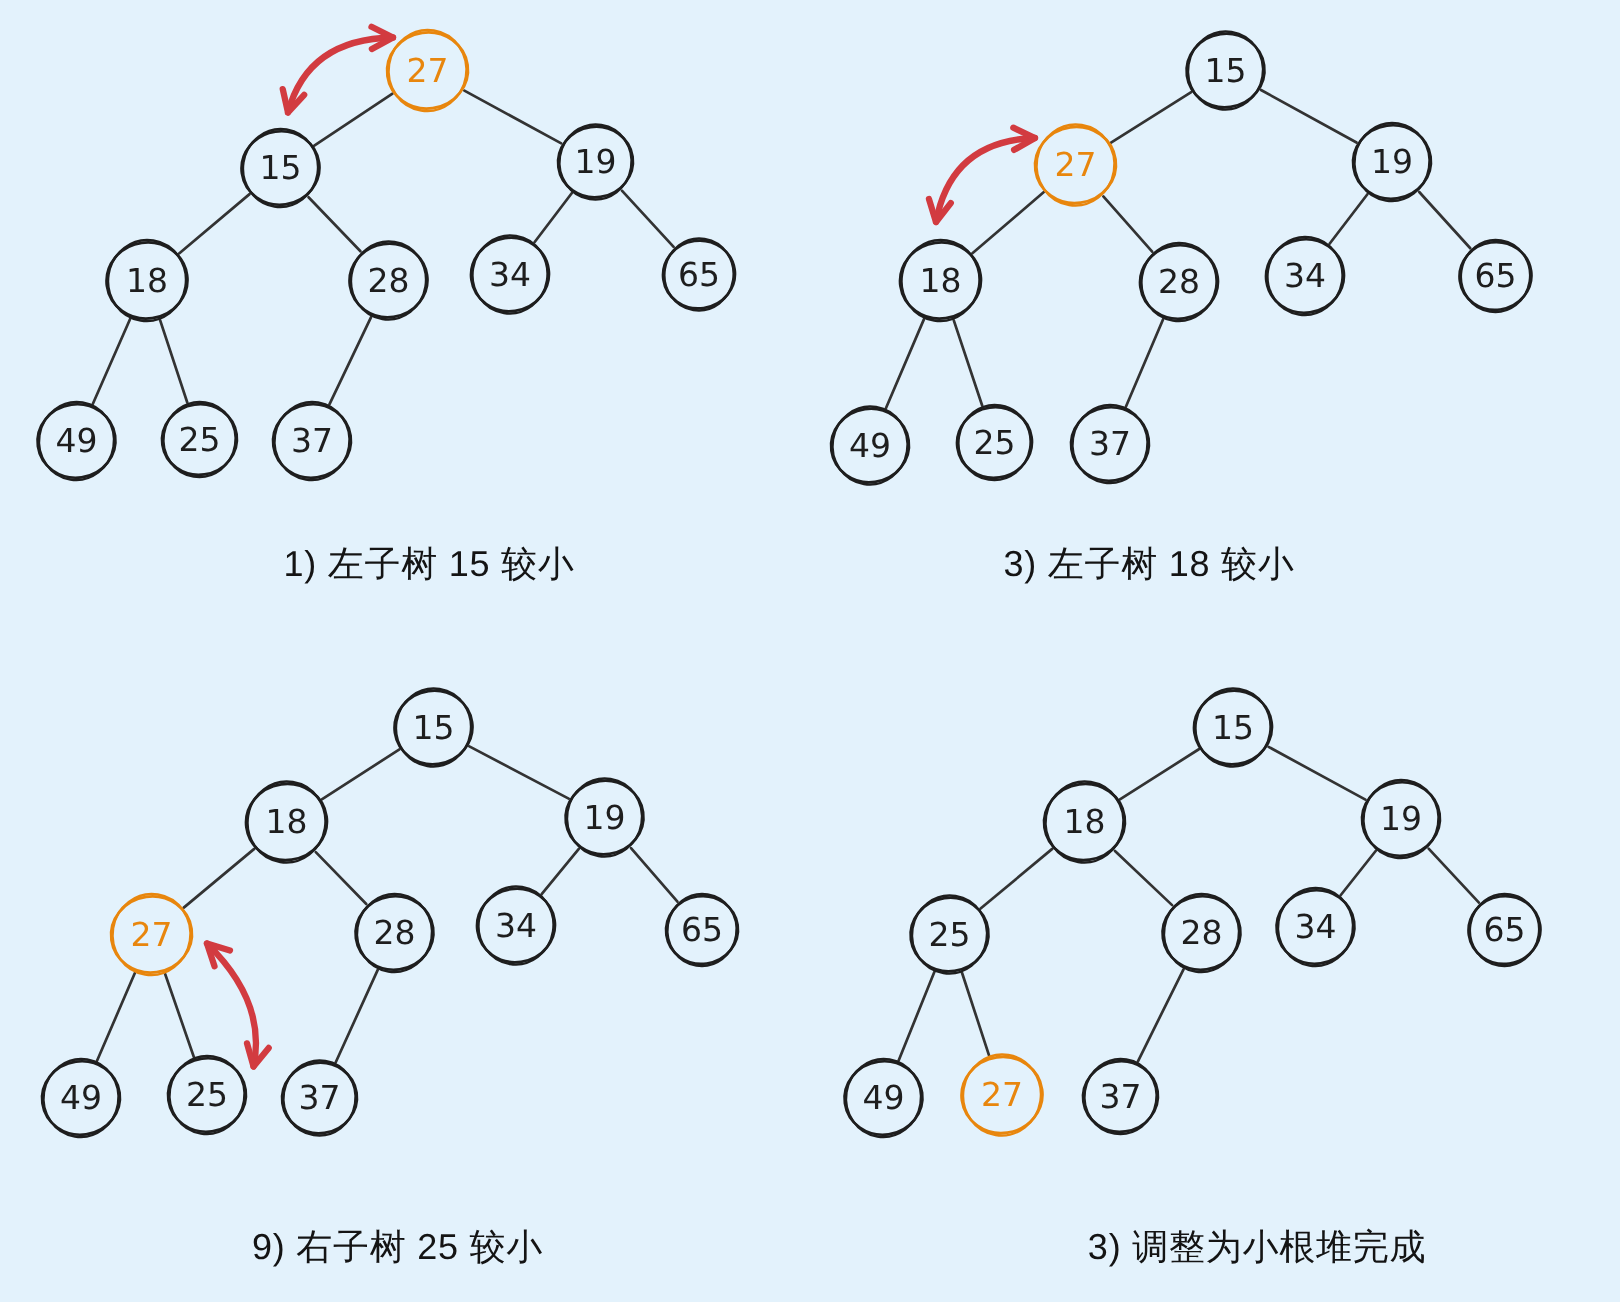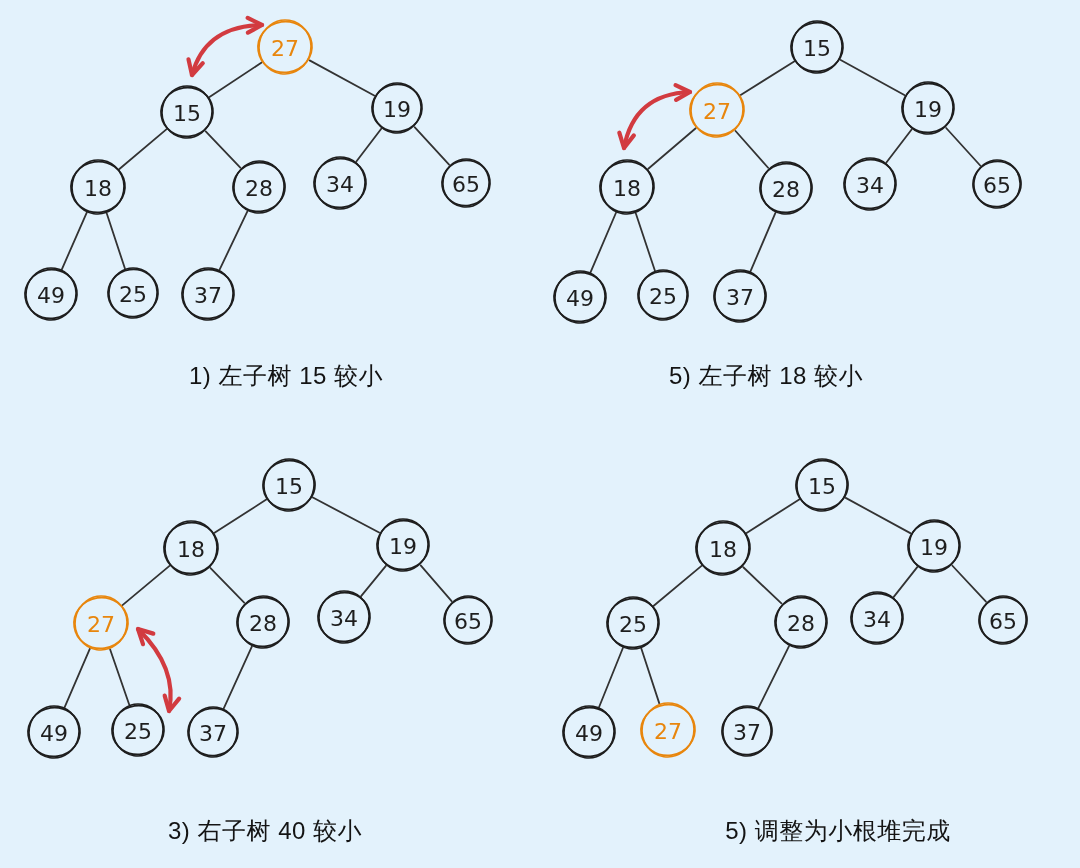--- a/index.html
+++ b/index.html
@@ -301,16 +301,16 @@
         </g>
         <g>
           <ellipse cx="747" cy="731" rx="25" ry="23.5" transform="rotate(-8 747 731)" fill="none" stroke="#1e1e1e" stroke-width="1.8"></ellipse>
           <ellipse cx="747" cy="731" rx="24" ry="25" transform="rotate(9 747 731)" fill="none" stroke="#1e1e1e" stroke-width="1.6"></ellipse>
           <text x="747" y="731" fill="#1e1e1e" text-anchor="middle" dominant-baseline="central" dy="1" class="node-label">37</text>
         </g>
       </g>
     </svg>
 
   <div class="caption caption-1" style="color: rgb(20, 20, 20);">1) 左子树 15 较小</div>
-  <div class="caption caption-2" style="color: rgb(20, 20, 20);">5) 左子树 18 较小</div>
-  <div class="caption caption-3" style="color: rgb(20, 20, 20);">3) 右子树 40 较小</div>
-  <div class="caption caption-4" style="color: rgb(20, 20, 20);">5) 调整为小根堆完成</div>
+  <div class="caption caption-2" style="color: rgb(20, 20, 20);">3) 左子树 18 较小</div>
+  <div class="caption caption-3" style="color: rgb(20, 20, 20);">9) 右子树 25 较小</div>
+  <div class="caption caption-4" style="color: rgb(20, 20, 20);">3) 调整为小根堆完成</div>
 </div>
 
 </body></html>

